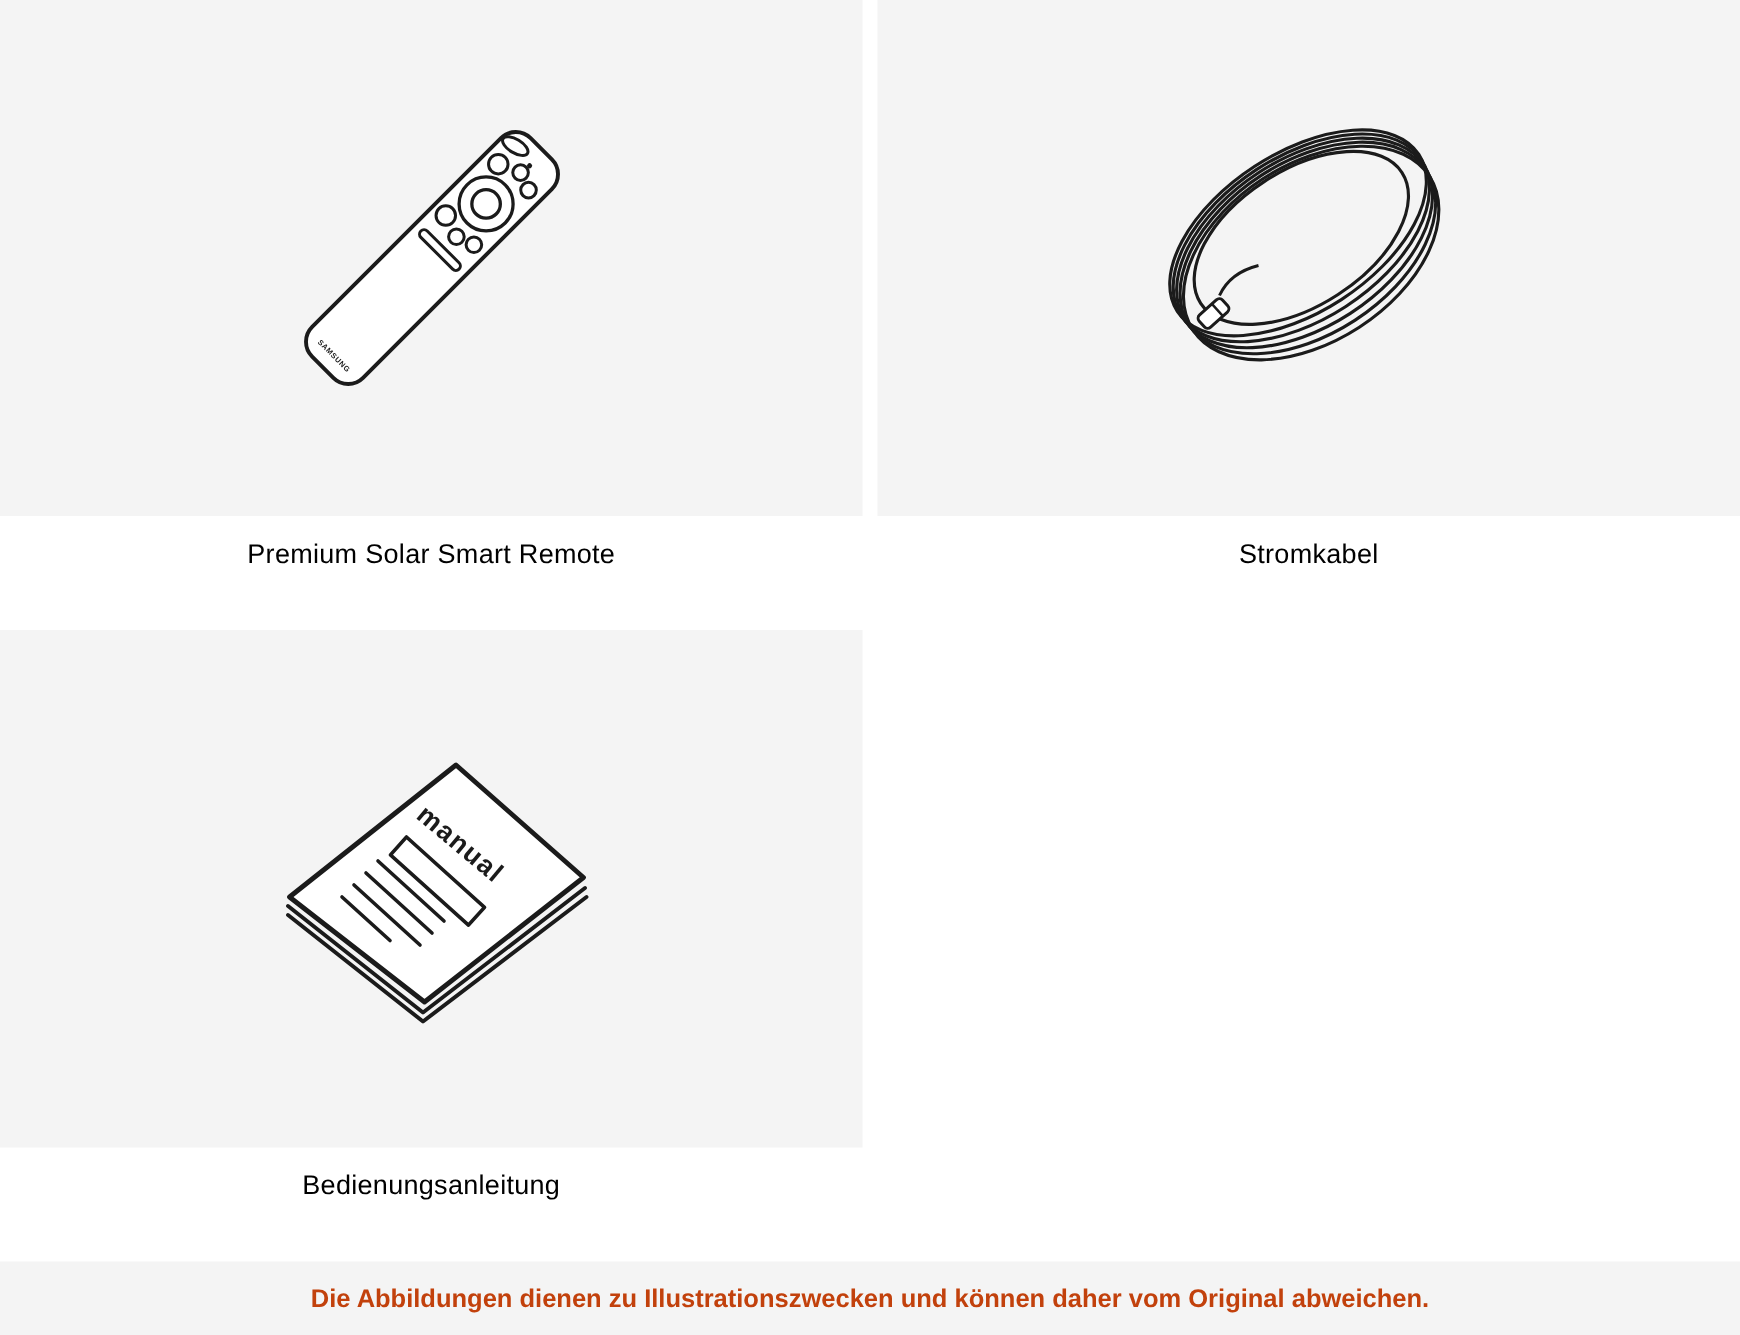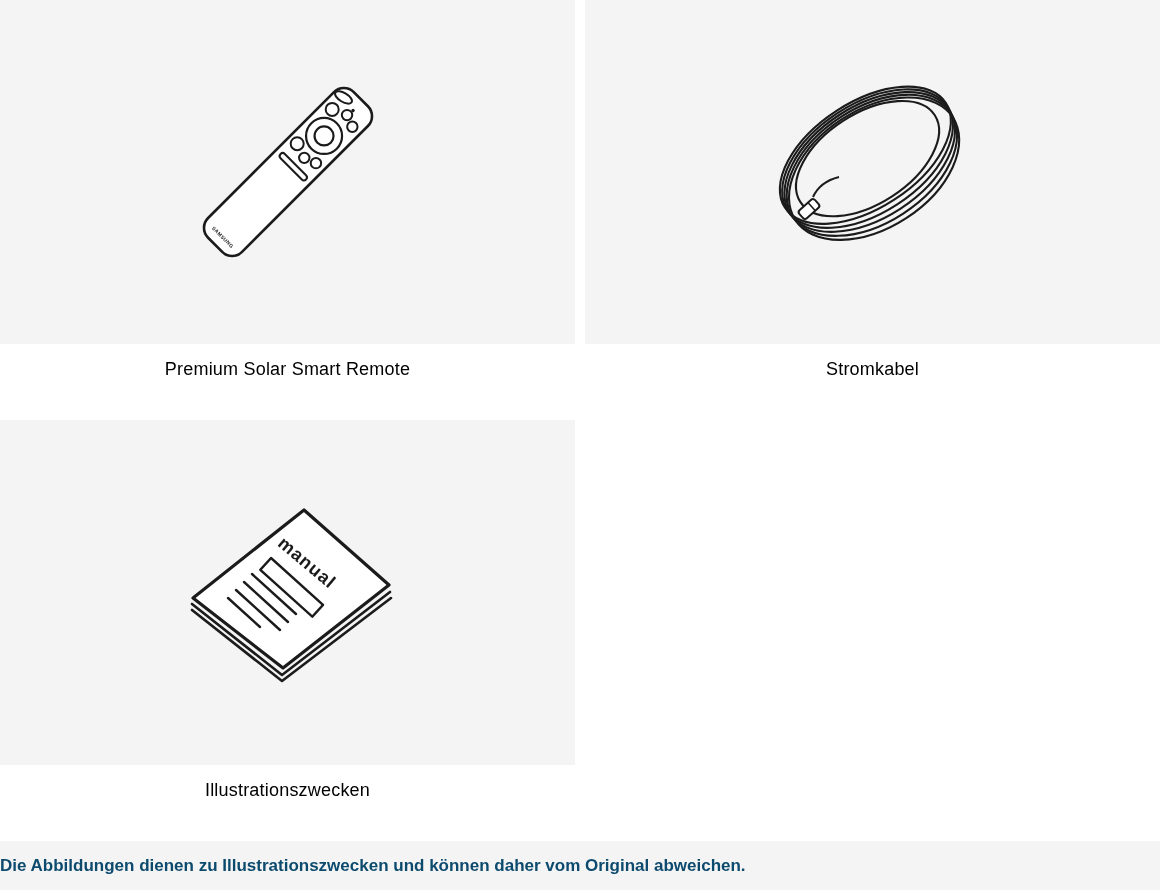--- a/index.html
+++ b/index.html
@@ -36,23 +36,24 @@
     font-weight: 400;
     letter-spacing: 0.2px;
     color: #000000;
   }
   .footer {
     width: 1160px;
     height: 50px;
     background: #f4f4f4;
     display: flex;
     align-items: center;
+    justify-content: center;
     font-size: 17px;
     font-weight: 700;
-    color: #0c4a6e;
+    color: #c2410c;
   }
   svg text { font-family: "Liberation Sans", sans-serif; }
 </style>
 </head>
 <body>
 
 <div class="page">
 
   <div class="grid">
 
@@ -115,21 +116,21 @@
             </g>
             <g transform="translate(93,75) rotate(42)">
               <rect x="0" y="0" width="70" height="16" stroke-width="2.4"></rect>
             </g>
             <g transform="translate(107,52) rotate(40)">
               <text x="0" y="13" font-size="18" font-weight="bold" letter-spacing="1" fill="#1b1b1b" stroke="none">manual</text>
             </g>
           </g>
         </svg>
       </div>
-      <div class="caption">Illustrationszwecken</div>
+      <div class="caption">Bedienungsanleitung</div>
     </div>
 
     <div class="item"></div>
 
   </div>
 
   <div class="footer">
     <span>Die Abbildungen dienen zu Illustrationszwecken und können daher vom Original abweichen.</span>
   </div>
 

